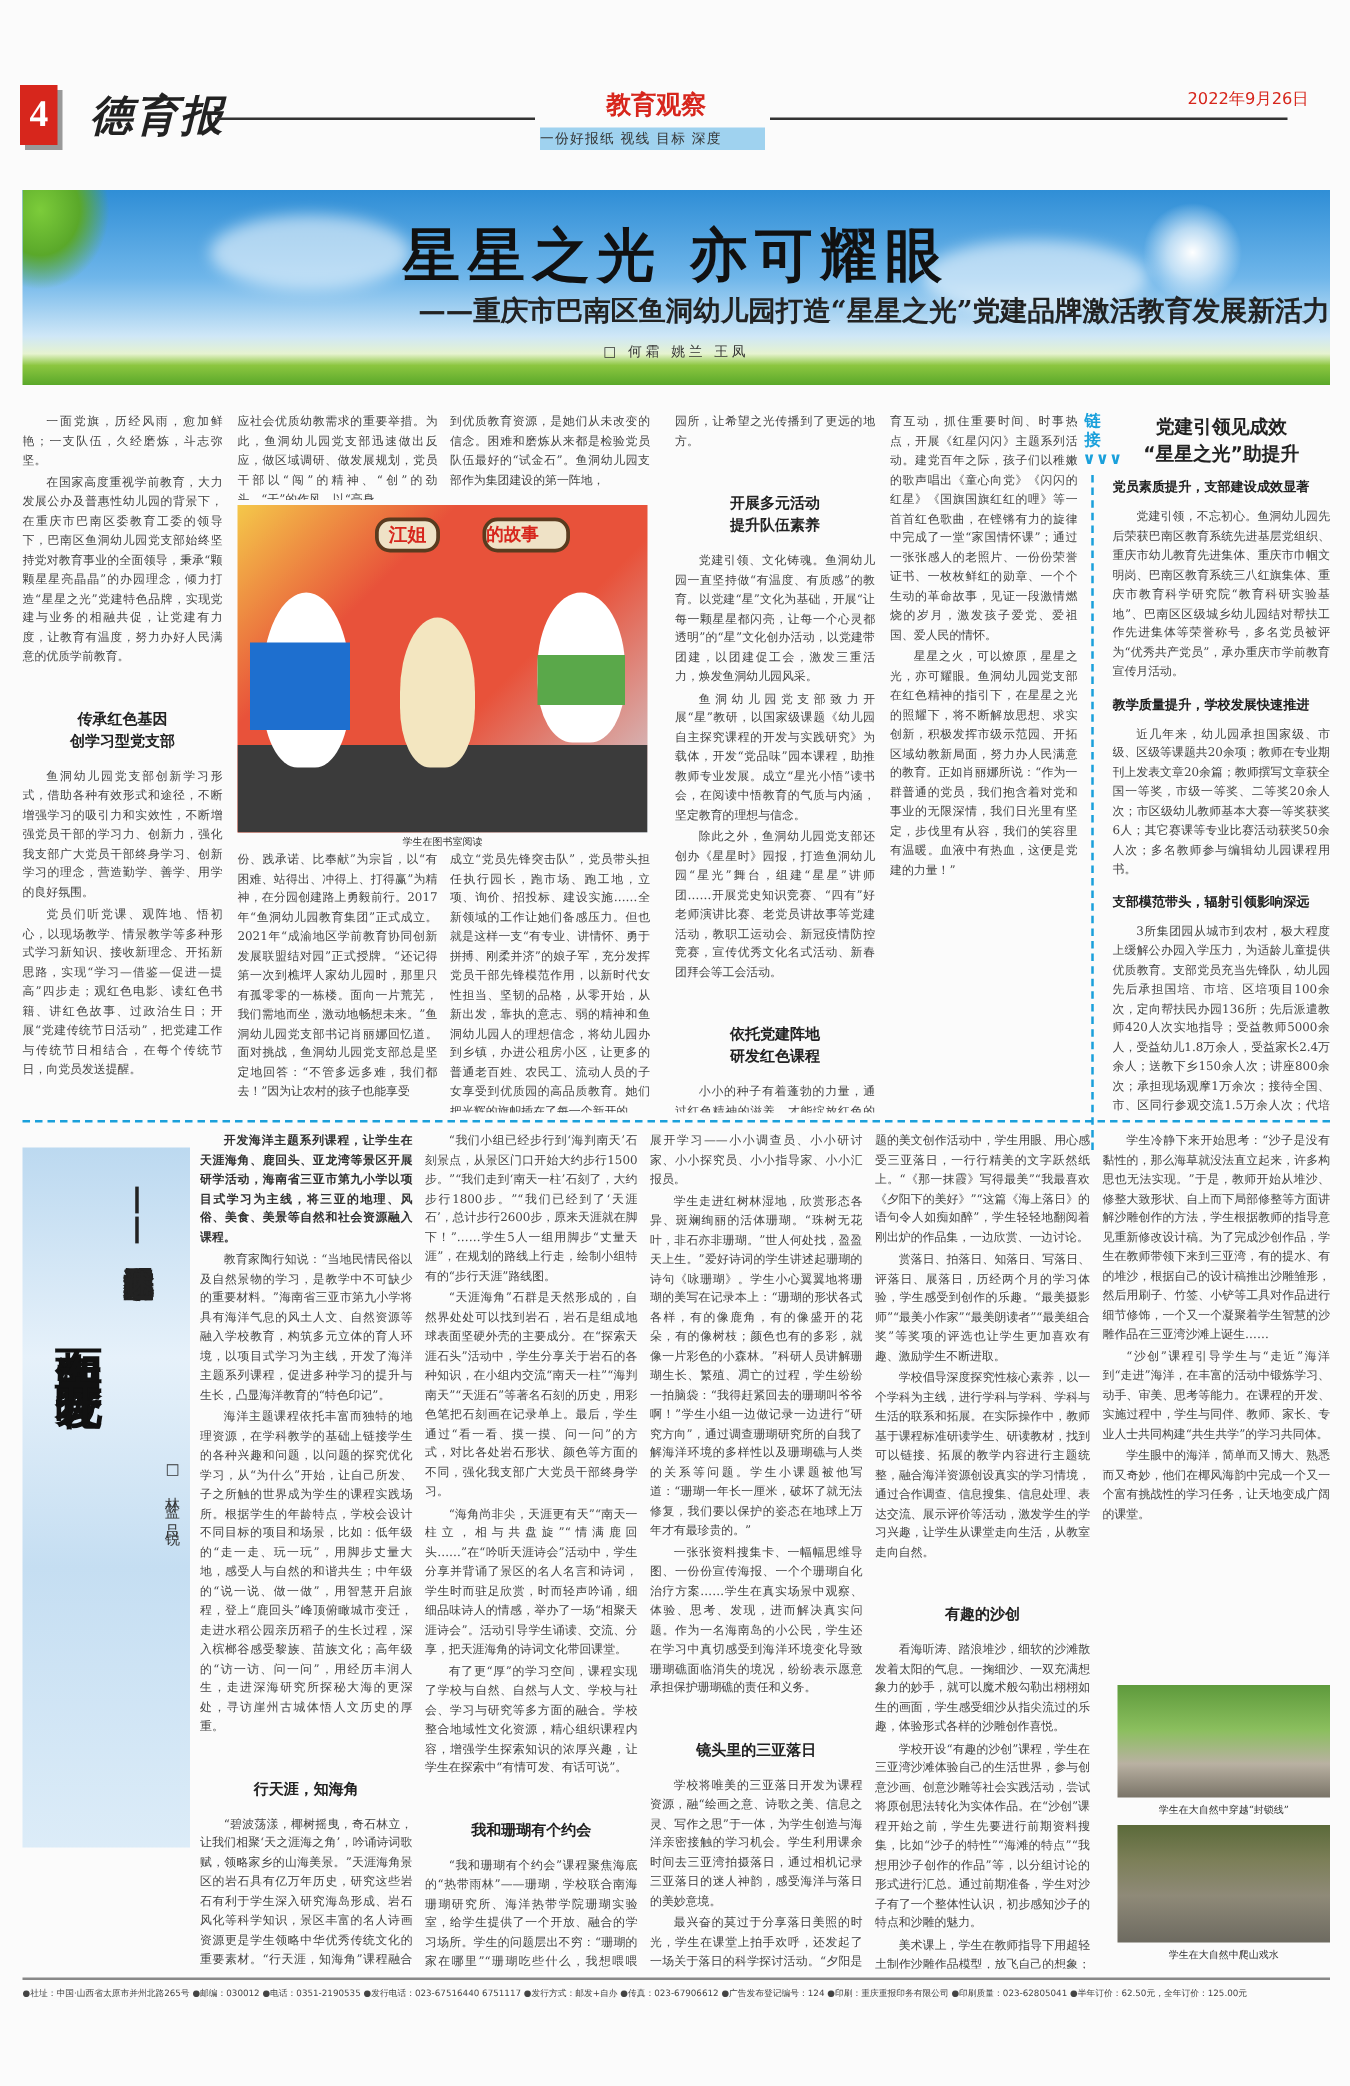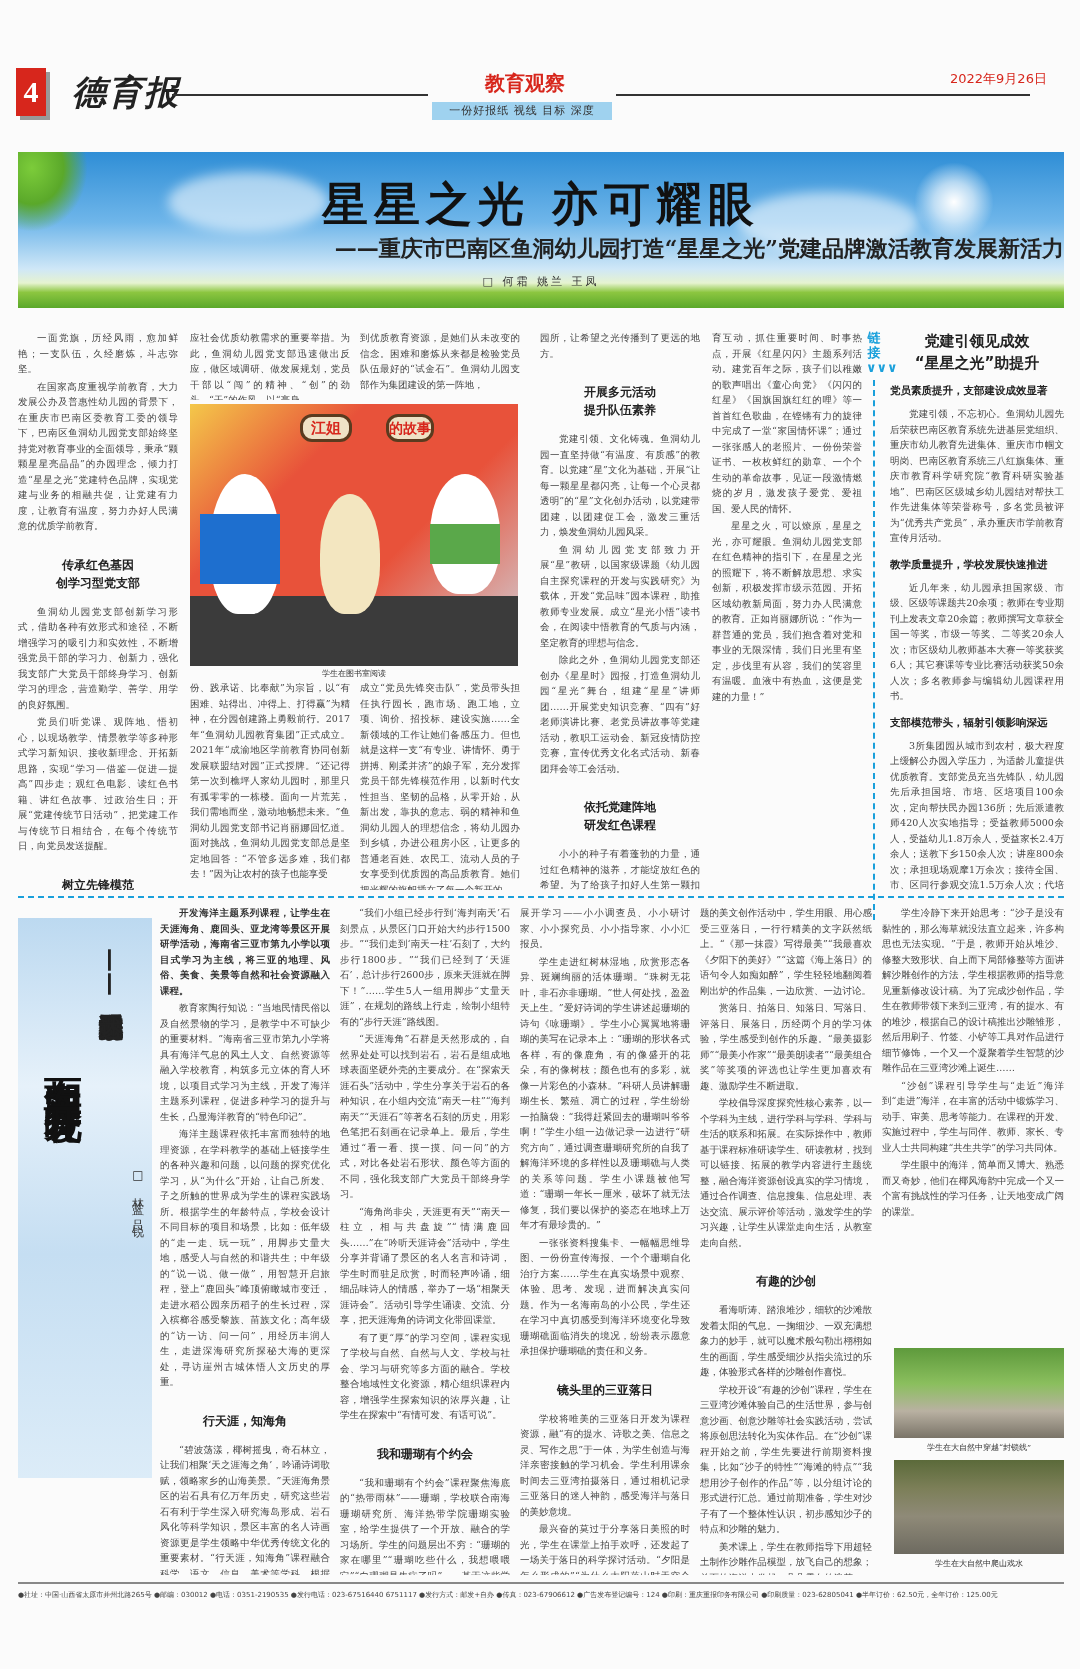--- a/index.html
+++ b/index.html
@@ -3,36 +3,36 @@
 <meta charset="utf-8">
 <style>
   *{box-sizing:border-box;margin:0;padding:0}
   body{width:1080px;height:1669px;background:#fbfbfb;font-family:"DejaVu Serif",serif;color:#333;position:relative;overflow:hidden}
   .abs{position:absolute}
   .masthead-num{left:16px;top:68px;width:30px;height:48px;background:#d7261c;color:#fff;font:bold 30px "Liberation Serif",serif;display:flex;align-items:center;justify-content:center;box-shadow:4px 4px 0 #999}
   .masthead-name{left:72px;top:70px;font:italic bold 34px "DejaVu Serif",serif;color:#222;letter-spacing:2px}
   .rule-l{left:172px;top:94px;width:256px;height:2px;background:#333}
   .rule-r{left:616px;top:94px;width:414px;height:2px;background:#333}
   .section-title{left:440px;top:70px;width:170px;text-align:center;font:bold 20px "DejaVu Sans",sans-serif;color:#d7261c}
-  .slogan{left:432px;top:102px;width:180px;height:18px;background:#9fd2ef;font:11px "DejaVu Serif",serif;color:#333;text-align:center;line-height:18px;letter-spacing:1px}
+  .slogan{left:432px;top:102px;width:180px;height:18px;background:#9fd2ef;font:11px "DejaVu Serif",serif;color:#333;text-align:left;line-height:18px;letter-spacing:1px}
   .date{left:950px;top:70px;font:13px "DejaVu Sans",sans-serif;color:#d7261c}
   .banner{left:18px;top:152px;width:1046px;height:156px;background:linear-gradient(180deg,#2f8ed6 0%,#6fb6ea 45%,#cfe7f7 75%,#e6f3d0 84%,#8cc640 90%,#5aa82a 100%);overflow:hidden}
   .banner .leaves{left:0;top:0;width:70px;height:80px;background:radial-gradient(ellipse at 20% 20%,#7ccc3a 0%,#5aa82a 40%,transparent 70%)}
   .banner .sun{right:70px;top:10px;width:80px;height:80px;border-radius:50%;background:radial-gradient(circle,#fff 0%,rgba(255,255,255,.6) 35%,transparent 70%)}
   .banner .cloud{border-radius:50%;background:rgba(255,255,255,.55);filter:blur(6px)}
   .banner-title{left:0;top:22px;width:100%;text-align:center;font:bold 46px "DejaVu Sans",sans-serif;color:#111;letter-spacing:6px}
   .banner-sub{left:0;top:82px;width:100%;text-align:right;font:bold 22px "DejaVu Serif",serif;color:#222}
   .banner-byline{left:0;top:122px;width:100%;text-align:center;font:11px "DejaVu Sans",sans-serif;color:#333;letter-spacing:3px}
   .col{font:9.5px/15.5px "DejaVu Serif",serif;color:#444;text-align:justify;overflow:hidden}
   .col p{text-indent:2em;margin-bottom:2px}
-  .col h3{font:bold 12px/18px "DejaVu Sans",sans-serif;color:#222;text-align:center;margin:22px 0 12px}
+  .col h3{font:bold 12px/18px "DejaVu Sans",sans-serif;color:#222;text-align:center;margin:32px 0 12px}
   .photo1{left:190px;top:404px;width:328px;height:262px;background:linear-gradient(135deg,#f4c84a 0%,#e8523a 30%,#e8523a 60%,#cfd7e0 100%);overflow:hidden}
   .photo1 .floor{left:0;bottom:0;width:100%;height:70px;background:#3b3b3b}
   .photo1 .sign1{left:110px;top:10px;width:52px;height:28px;border-radius:12px;background:#efe2c6;border:3px solid #5a3b1f;font:bold 15px "DejaVu Sans",sans-serif;color:#d7261c;text-align:center;line-height:22px}
-  .photo1 .sign2{left:196px;top:10px;width:48px;height:28px;border-radius:12px;background:#efe2c6;border:3px solid #5a3b1f;font:bold 14px "DejaVu Sans",sans-serif;color:#d7261c;text-align:left;line-height:22px}
+  .photo1 .sign2{left:196px;top:10px;width:70px;height:28px;border-radius:12px;background:#efe2c6;border:3px solid #5a3b1f;font:bold 14px "DejaVu Sans",sans-serif;color:#d7261c;text-align:left;line-height:22px}
   .photo1 .kid{border-radius:50% 50% 40% 40%;background:#fff}
   .photo1 .book{background:#1e6fcf}
   .caption{font:8px "DejaVu Serif",serif;color:#333;text-align:center}
   .link-tag{left:866px;top:330px;width:16px;font:bold 13px/15px "DejaVu Sans",sans-serif;color:#1aa0db;text-align:center}
   .vdash{left:873px;top:380px;width:0;height:540px;border-left:2px dashed #1aa0db}
   .hdash{left:18px;top:896px;width:1046px;height:0;border-top:2px dashed #1aa0db}
   .side-title{font:bold 15px/22px "DejaVu Sans",sans-serif;color:#222;text-align:center}
   .side-h{font:bold 10.5px/16px "DejaVu Sans",sans-serif;color:#222;margin:8px 0 8px}
   .vert-panel{left:18px;top:918px;width:134px;height:560px;background:linear-gradient(180deg,#bcd9f0 0%,#e6f1fa 30%,#c5def2 60%,#dcecf8 100%);overflow:hidden}
   .vert-main{left:18px;top:130px;width:54px;writing-mode:vertical-rl;font:bold 38px/54px "DejaVu Sans",sans-serif;color:#111;letter-spacing:2px}
@@ -161,21 +161,21 @@
   <p>“海角尚非尖，天涯更有天”“南天一柱立，相与共盘旋”“情满鹿回头……”在“吟听天涯诗会”活动中，学生分享并背诵了景区的名人名言和诗词，学生时而驻足欣赏，时而轻声吟诵，细细品味诗人的情感，举办了一场“相聚天涯诗会”。活动引导学生诵读、交流、分享，把天涯海角的诗词文化带回课堂。</p>
   <p>有了更“厚”的学习空间，课程实现了学校与自然、自然与人文、学校与社会、学习与研究等多方面的融合。学校整合地域性文化资源，精心组织课程内容，增强学生探索知识的浓厚兴趣，让学生在探索中“有情可发、有话可说”。</p>
   <h3>我和珊瑚有个约会</h3>
   <p>“我和珊瑚有个约会”课程聚焦海底的“热带雨林”——珊瑚，学校联合南海珊瑚研究所、海洋热带学院珊瑚实验室，给学生提供了一个开放、融合的学习场所。学生的问题层出不穷：“珊瑚的家在哪里”“珊瑚吃些什么，我想喂喂它”“白珊瑚是生病了吗”……基于这些学生感兴趣的问题，学校打破学科壁垒，以五大板块</p>
 </div>
 <div class="abs col" style="left:520px;top:905px;width:170px;height:670px">
   <p style="text-indent:0">展开学习——小小调查员、小小研讨家、小小探究员、小小指导家、小小汇报员。</p>
   <p>学生走进红树林湿地，欣赏形态各异、斑斓绚丽的活体珊瑚。“珠树无花叶，非石亦非珊瑚。”世人何处找，盈盈天上生。”爱好诗词的学生讲述起珊瑚的诗句《咏珊瑚》。学生小心翼翼地将珊瑚的美写在记录本上：“珊瑚的形状各式各样，有的像鹿角，有的像盛开的花朵，有的像树枝；颜色也有的多彩，就像一片彩色的小森林。”科研人员讲解珊瑚生长、繁殖、凋亡的过程，学生纷纷一拍脑袋：“我得赶紧回去的珊瑚叫爷爷啊！”学生小组一边做记录一边进行“研究方向”，通过调查珊瑚研究所的自我了解海洋环境的多样性以及珊瑚礁与人类的关系等问题。学生小课题被他写道：“珊瑚一年长一厘米，破坏了就无法修复，我们要以保护的姿态在地球上万年才有最珍贵的。”</p>
   <p>一张张资料搜集卡、一幅幅思维导图、一份份宣传海报、一个个珊瑚自化治疗方案……学生在真实场景中观察、体验、思考、发现，进而解决真实问题。作为一名海南岛的小公民，学生还在学习中真切感受到海洋环境变化导致珊瑚礁面临消失的境况，纷纷表示愿意承担保护珊瑚礁的责任和义务。</p>
   <h3>镜头里的三亚落日</h3>
-  <p>学校将唯美的三亚落日开发为课程资源，融“有的提水、诗歌之美、信息之灵、写作之思”于一体，为学生创造与海洋亲密接触的学习机会。学生利用课余时间去三亚湾拍摄落日，通过相机记录三亚落日的迷人神韵，感受海洋与落日的美妙意境。</p>
+  <p>学校将唯美的三亚落日开发为课程资源，融“绘画之意、诗歌之美、信息之灵、写作之思”于一体，为学生创造与海洋亲密接触的学习机会。学生利用课余时间去三亚湾拍摄落日，通过相机记录三亚落日的迷人神韵，感受海洋与落日的美妙意境。</p>
   <p>最兴奋的莫过于分享落日美照的时光，学生在课堂上拍手欢呼，还发起了一场关于落日的科学探讨活动。“夕阳是怎么形成的”“为什么太阳落山时天空会变成红色”“太阳形状变化过程是怎样的”……一连串的科学问题让学生又开始了合作探究。</p>
 
 </div>
 <div class="abs col" style="left:700px;top:905px;width:172px;height:670px">
   <p style="text-indent:0">题的美文创作活动中，学生用眼、用心感受三亚落日，一行行精美的文字跃然纸上。“《那一抹霞》写得最美”“我最喜欢《夕阳下的美好》”“这篇《海上落日》的语句令人如痴如醉”，学生轻轻地翻阅着刚出炉的作品集，一边欣赏、一边讨论。</p>
   <p>赏落日、拍落日、知落日、写落日、评落日、展落日，历经两个月的学习体验，学生感受到创作的乐趣。“最美摄影师”“最美小作家”“最美朗读者”“最美组合奖”等奖项的评选也让学生更加喜欢有趣、激励学生不断进取。</p>
   <p>学校倡导深度探究性核心素养，以一个学科为主线，进行学科与学科、学科与生活的联系和拓展。在实际操作中，教师基于课程标准研读学生、研读教材，找到可以链接、拓展的教学内容进行主题统整，融合海洋资源创设真实的学习情境，通过合作调查、信息搜集、信息处理、表达交流、展示评价等活动，激发学生的学习兴趣，让学生从课堂走向生活，从教室走向自然。</p>
   <h3>有趣的沙创</h3>
   <p>看海听涛、踏浪堆沙，细软的沙滩散发着太阳的气息。一掬细沙、一双充满想象力的妙手，就可以魔术般勾勒出栩栩如生的画面，学生感受细沙从指尖流过的乐趣，体验形式各样的沙雕创作喜悦。</p>
   <p>学校开设“有趣的沙创”课程，学生在三亚湾沙滩体验自己的生活世界，参与创意沙画、创意沙雕等社会实践活动，尝试将原创思法转化为实体作品。在“沙创”课程开始之前，学生先要进行前期资料搜集，比如“沙子的特性”“海滩的特点”“我想用沙子创作的作品”等，以分组讨论的形式进行汇总。通过前期准备，学生对沙子有了一个整体性认识，初步感知沙子的特点和沙雕的魅力。</p>

